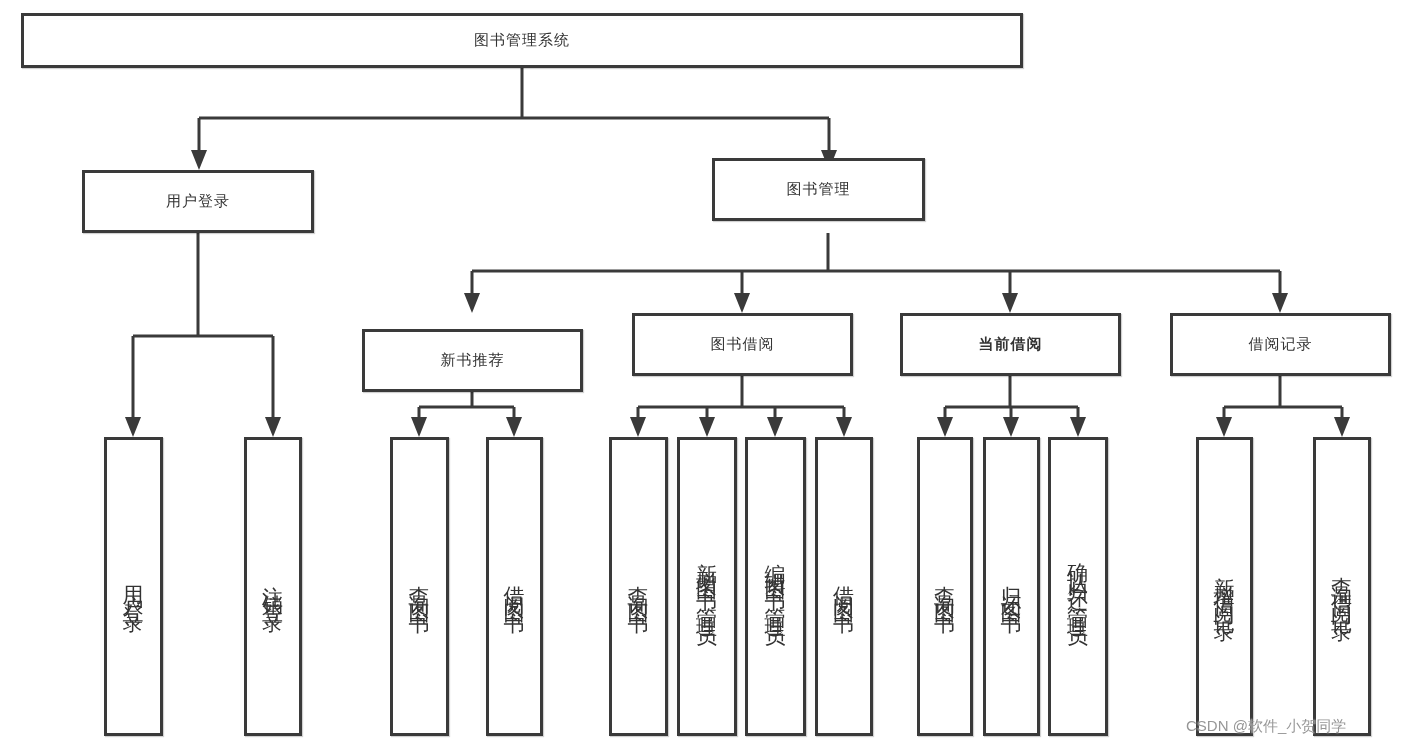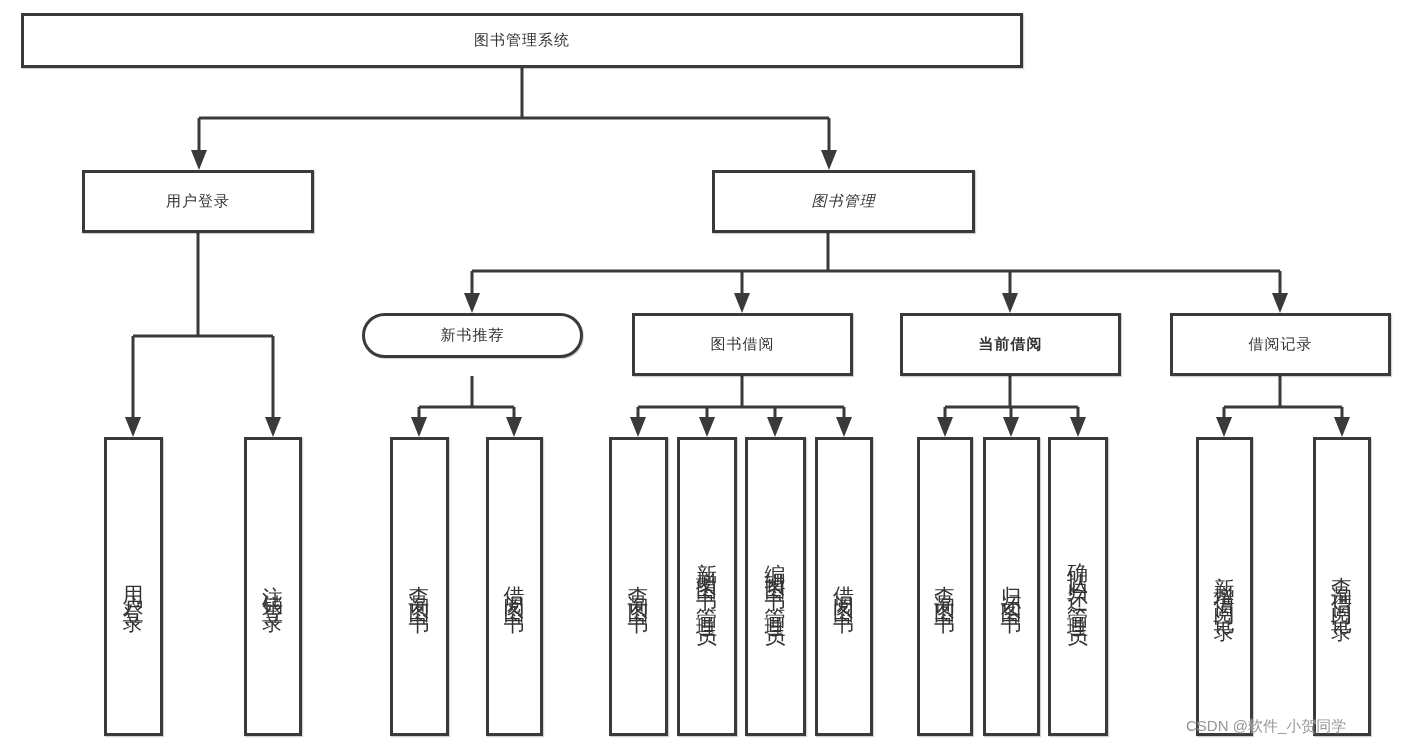--- a/index.html
+++ b/index.html
@@ -72,25 +72,25 @@
     </g>
   </svg>
 
   <div class="box hbox" style="left:21px; top:13px; width:1002px; height:55px;">
     <span>图书管理系统</span>
   </div>
 
   <div class="box hbox" style="left:82px; top:170px; width:232px; height:63px;">
     <span>用户登录</span>
   </div>
-  <div class="box hbox" style="left:712px; top:170px; width:263px; height:63px;font-style:italic;">
+  <div class="box hbox" style="left:712px; top:158px; width:213px; height:63px;">
     <span>图书管理</span>
   </div>
 
-  <div class="box hbox" style="left:362px; top:313px; width:221px; height:45px;border-radius:24px;">
+  <div class="box hbox" style="left:362px; top:329px; width:221px; height:63px;">
     <span>新书推荐</span>
   </div>
   <div class="box hbox" style="left:632px; top:313px; width:221px; height:63px;">
     <span>图书借阅</span>
   </div>
   <div class="box hbox" style="left:900px; top:313px; width:221px; height:63px;font-weight:bold;">
     <span>当前借阅</span>
   </div>
   <div class="box hbox" style="left:1170px; top:313px; width:221px; height:63px;">
     <span>借阅记录</span>

